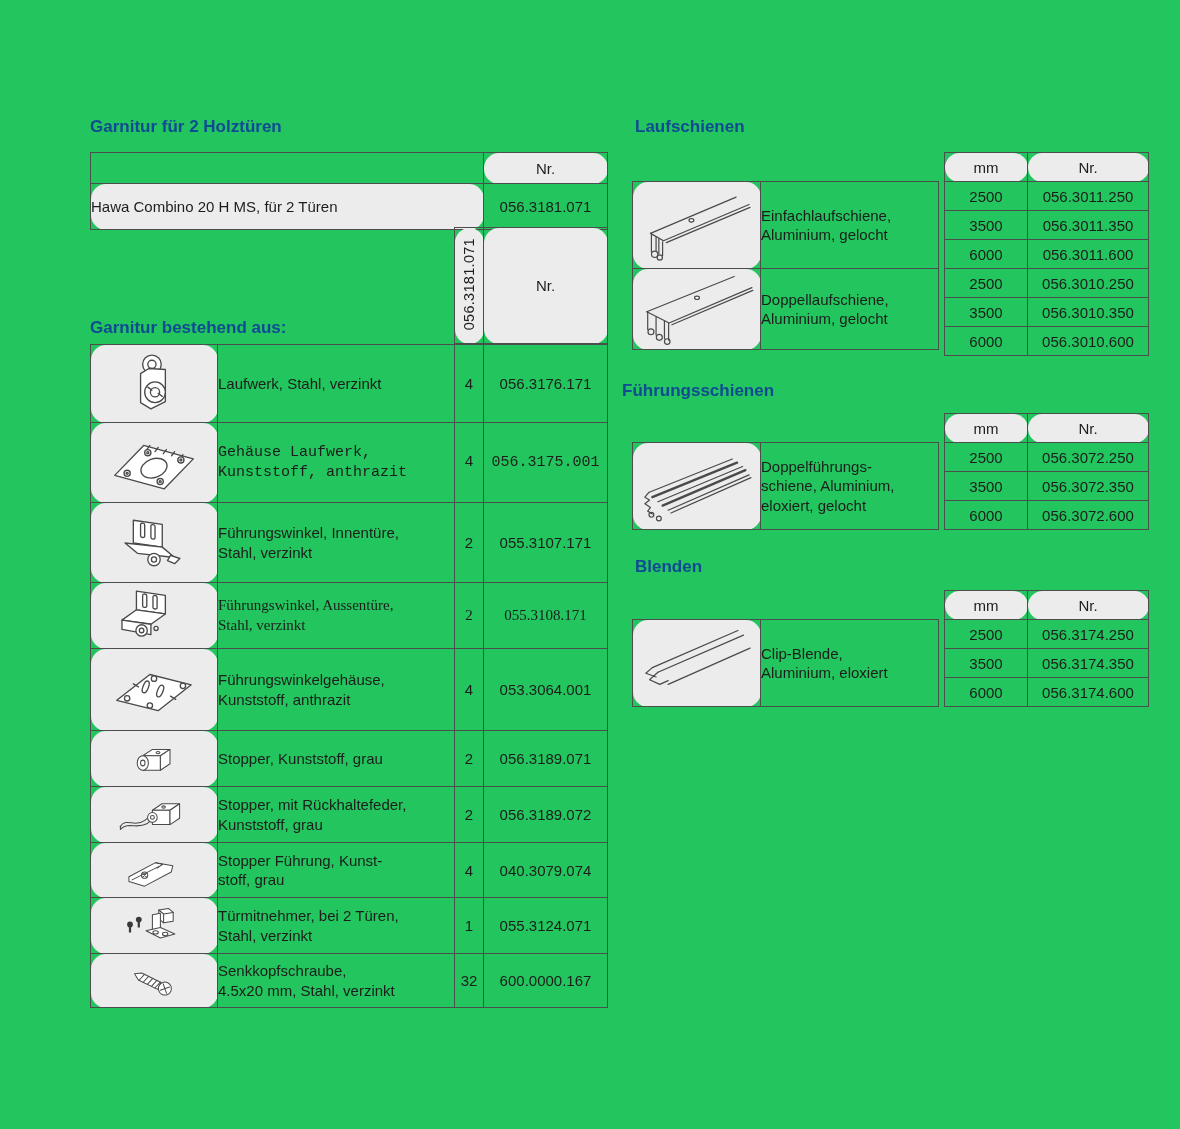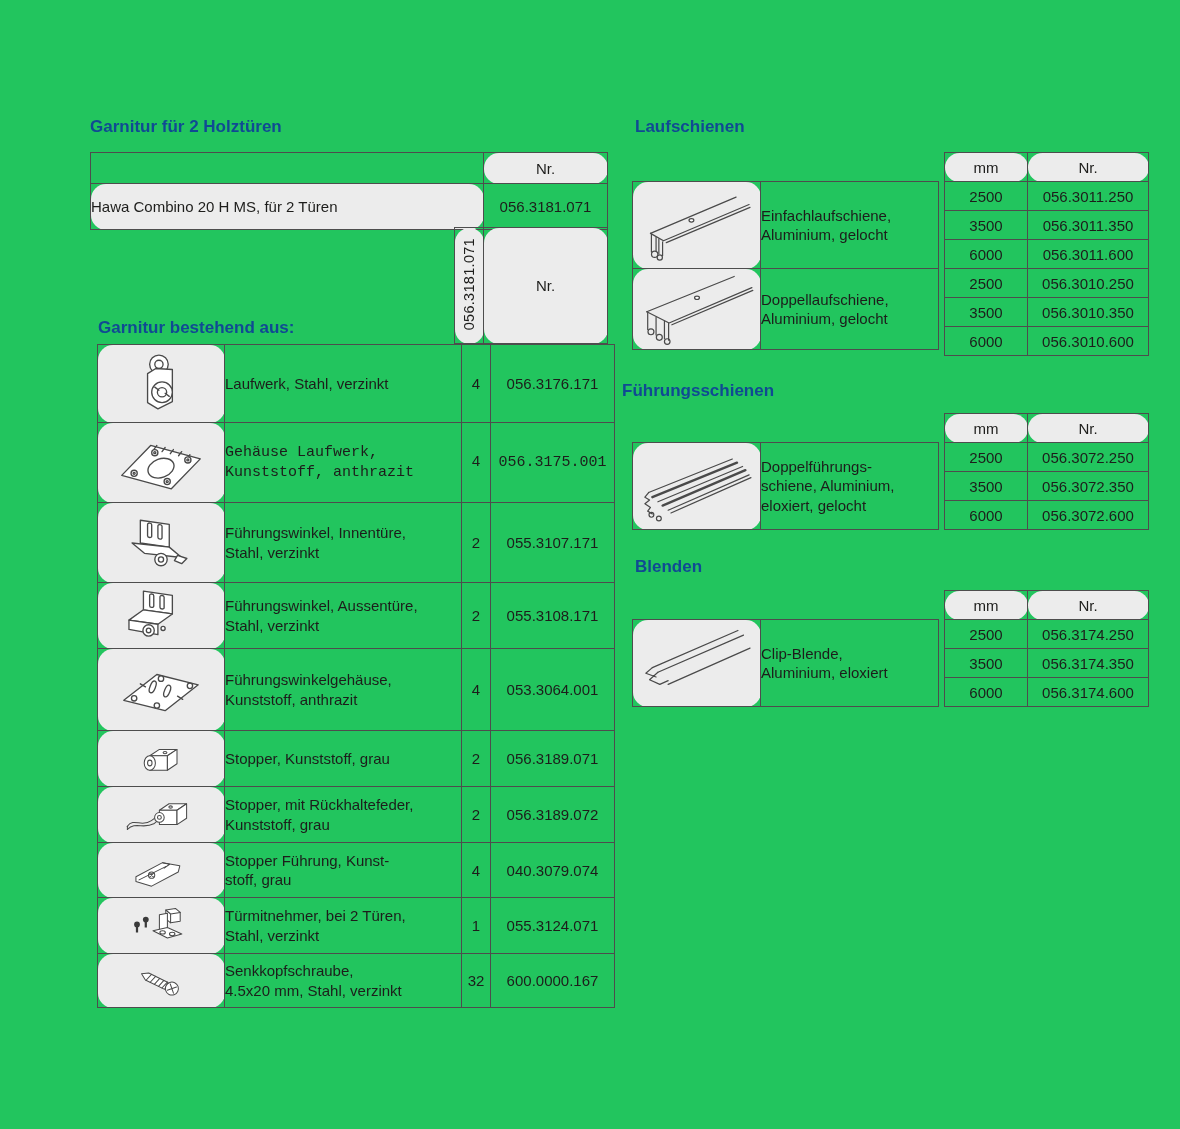--- a/index.html
+++ b/index.html
@@ -57,23 +57,23 @@
         <col style="width:124px">
       </colgroup>
     <tbody>
       <tr style="height:116px">
         <td class="gray num"><span class="vert">056.3181.071</span></td>
         <td class="gray num">Nr.</td>
       </tr>
     </tbody>
   </table>
 
-  <h2 class="sec-heading" style="left:90px;top:318px;margin-left:8px;">Garnitur bestehend aus:</h2>
-
-  <table class="tbl" style="left:90px;top:344px;margin-left:7px;">
+  <h2 class="sec-heading" style="left:90px;top:318px;">Garnitur bestehend aus:</h2>
+
+  <table class="tbl" style="left:90px;top:344px;">
     <colgroup>
         <col style="width:127px">
         <col style="width:237px">
         <col style="width:29px">
         <col style="width:124px">
       </colgroup>
     <tbody id="parts-tbody">
         <tr style="height: 78px;">
           <td class="gray icon-cell">
             <svg width="108" height="62" viewBox="0 0 100 60" preserveAspectRatio="xMidYMid meet">
@@ -120,21 +120,21 @@
               <circle class="fw" cx="50" cy="46" r="6"></circle>
               <circle class="fw" cx="50" cy="46" r="2.5"></circle>
               <path class="fw" d="M66 42 l9 3 l-5 5 l-7 -3 Z"></path>
             </svg>
           </td>
           <td class="desc">Führungswinkel, Innentüre,
 Stahl, verzinkt</td>
           <td class="num">2</td>
           <td class="num">055.3107.171</td>
         </tr>
-        <tr style="height: 66px;">
+        <tr style="height: 66px; font-family: Liberation Serif, serif;">
           <td class="gray icon-cell">
             <svg width="108" height="62" viewBox="0 0 100 60" preserveAspectRatio="xMidYMid meet">
               <path class="fw" d="M33 6 L61 10 L61 28 L33 24 Z"></path>
               <path class="fw" d="M39 10 c0 -2 4 -1.6 4 .4 l0 10 c0 2 -4 1.6 -4 -.4 Z"></path>
               <path class="fw" d="M49 11.5 c0 -2 4 -1.6 4 .4 l0 10 c0 2 -4 1.6 -4 -.4 Z"></path>
               <path class="fw" d="M19 34 L33 24 L61 28 L47 38 Z"></path>
               <path class="fw" d="M19 34 L19 43 L47 48 L47 38 Z"></path>
               <circle class="fw" cx="38" cy="44" r="5.5"></circle>
               <circle class="fw" cx="38" cy="44" r="2.2"></circle>
               <circle class="fw" cx="52" cy="42" r="2"></circle>

